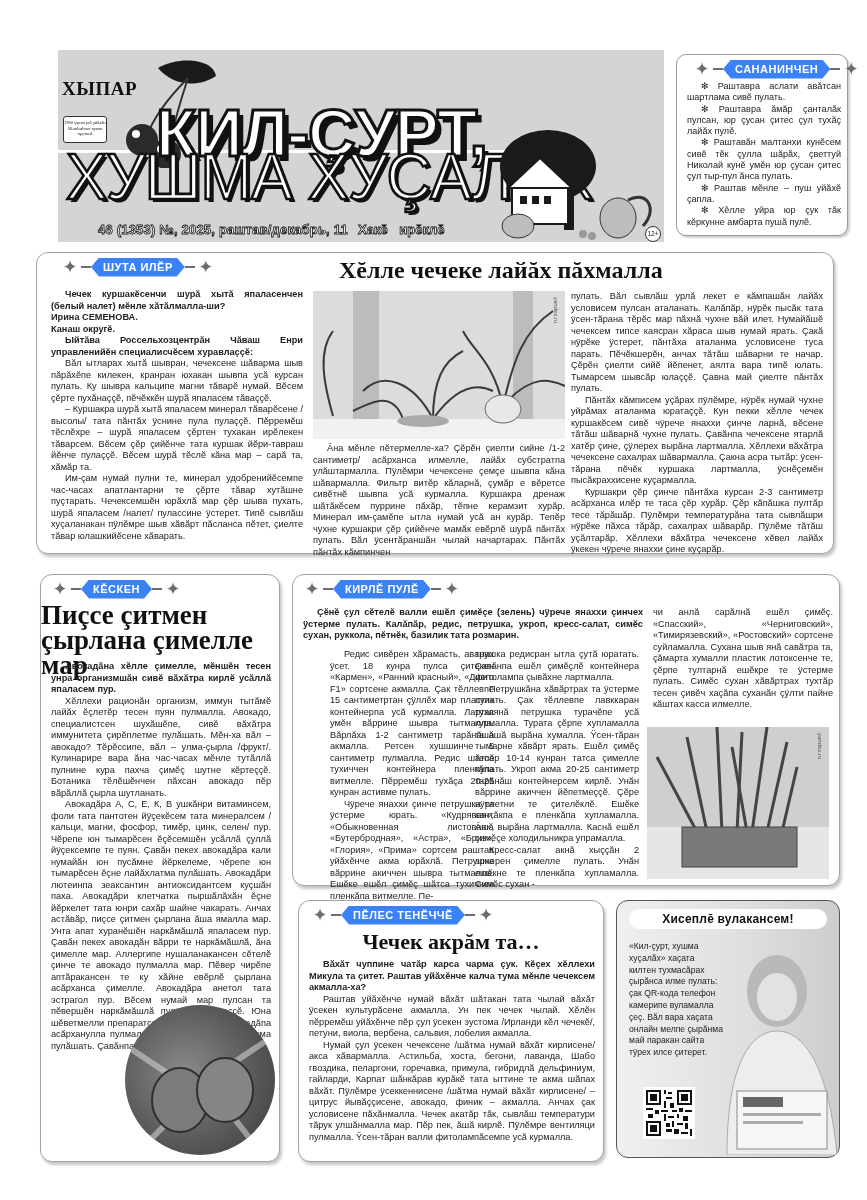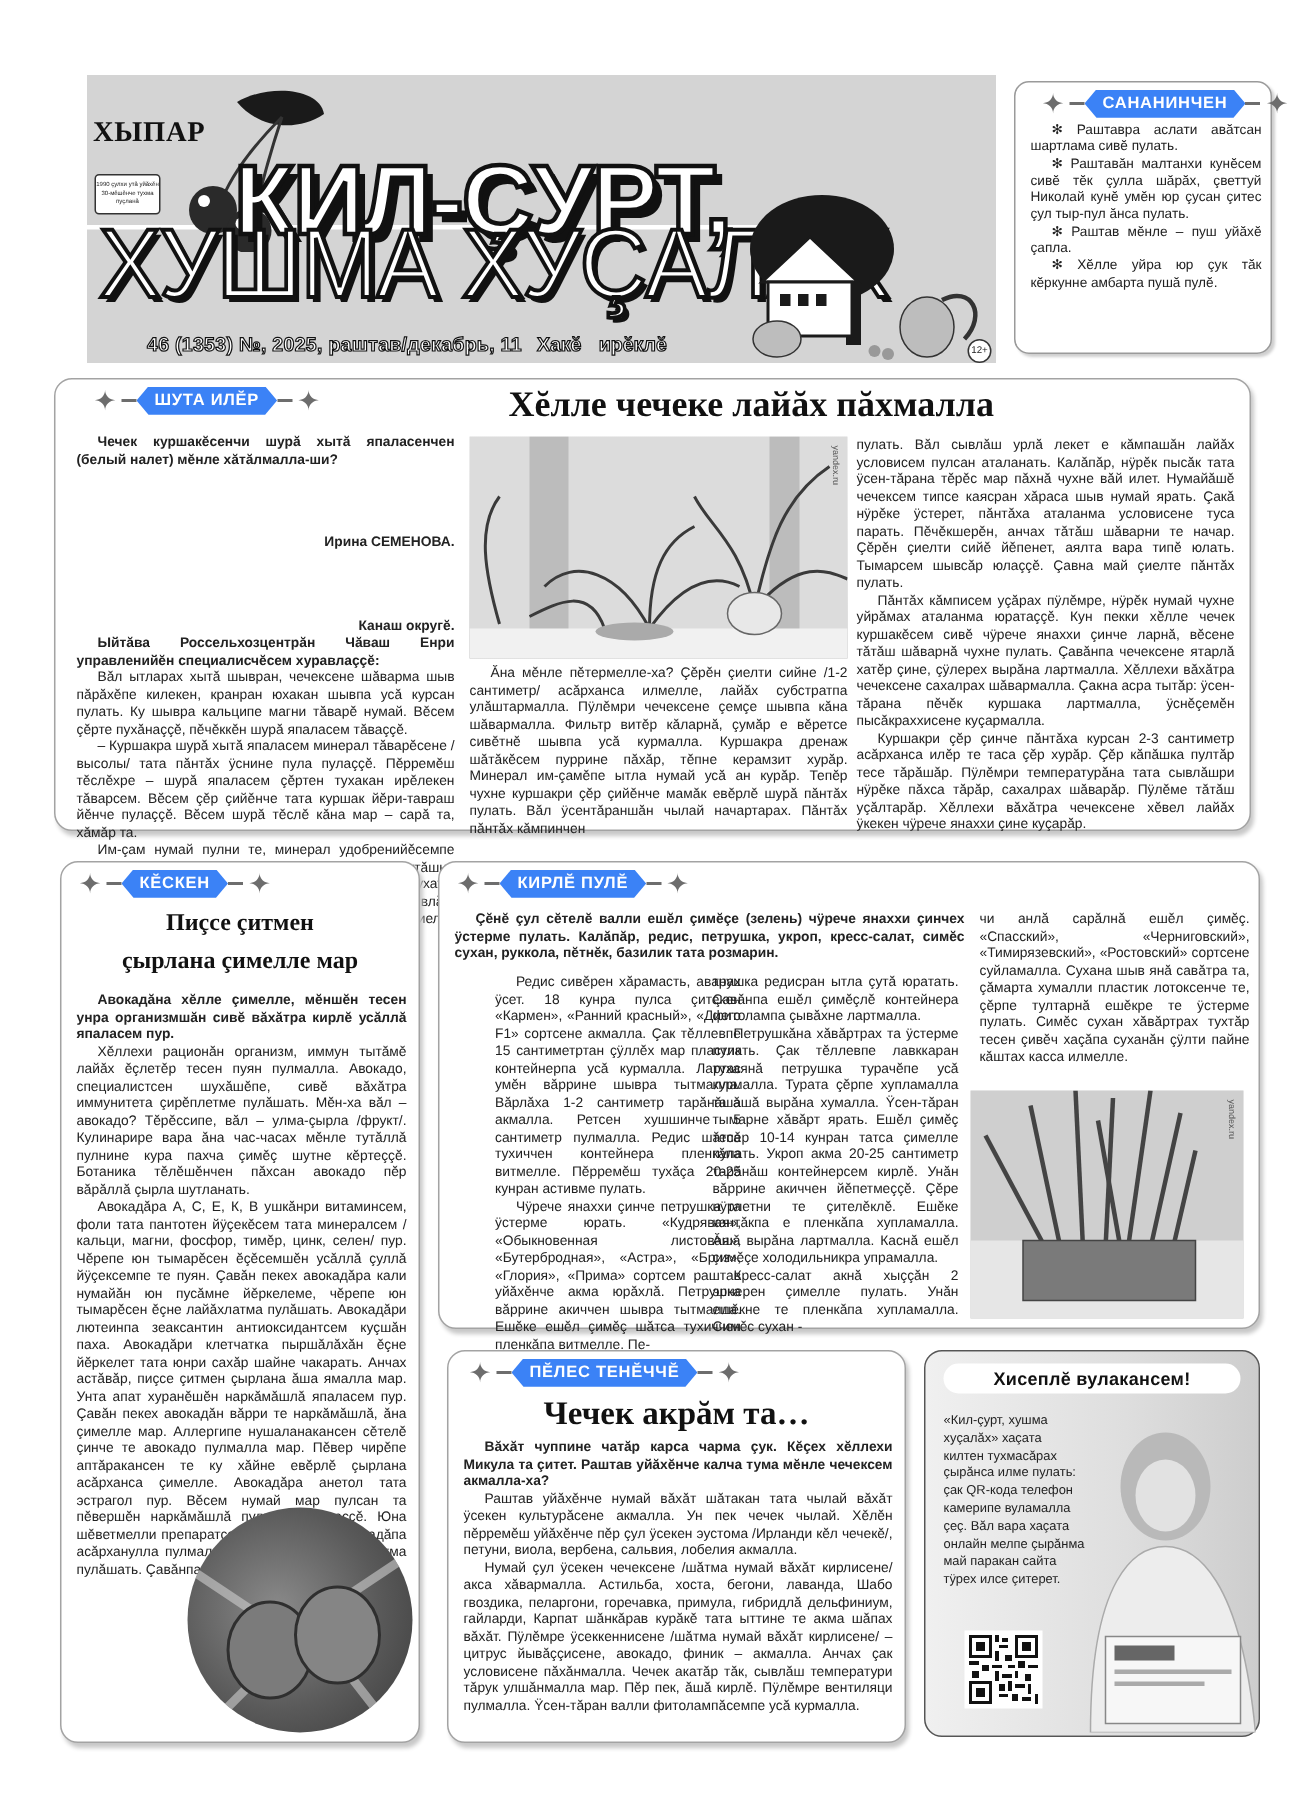--- a/index.html
+++ b/index.html
@@ -85,21 +85,21 @@
   .box {
     position: absolute; border: 1.5px solid #a3a3a3; border-radius: 12px; background: #fff;
     box-shadow: 2px 3px 3px #c8c8c8;
   }
   .headline {
     position: absolute; font-family: "Liberation Serif", serif; font-weight: bold; color: #111;
   }
   .col { position: absolute; font-size: 9.2px; line-height: 11.5px; color: #222; text-align: justify; }
   .col p { text-indent: 14px; }
   .col p.lead { font-weight: bold; }
-  .col p.sign { text-align: right; font-weight: bold; text-indent: 0; margin-top: 44px; }
+  .col p.sign { font-weight: bold; text-indent: 0; }
 
   .photo {
     position: absolute; background: linear-gradient(180deg, #e6e6e6, #cfcfcf 60%, #b8b8b8);
     border: 0;
   }
   .credit { position: absolute; font-size: 6px; color: #555; transform: rotate(90deg); transform-origin: left top; }
 
   .ad-box {
     position: absolute; left: 616px; top: 900px; width: 224px; height: 258px;
     border: 1.5px solid #555; border-radius: 12px;
@@ -153,20 +153,21 @@
 <div class="sign-box">
   <div class="rubric">
     <span class="star">✦</span>
     <span class="line"></span>
     <span class="label">САНАНИНЧЕН</span>
     <span class="line"></span>
     <span class="star">✦</span>
   </div>
   <div class="sign-body">
     <p>✻ Раштавра аслати авăтсан шартлама сивĕ пулать.</p>
+    <p>✻ Раштавра ăмăр çанталăк пулсан, юр çусан çитес çул тухăç лайăх пулĕ.</p>
     <p>✻ Раштавăн малтанхи кунĕсем сивĕ тĕк çулла шăрăх, çветтуй Николай кунĕ умĕн юр çусан çитес çул тыр-пул ăнса пулать.</p>
     <p>✻ Раштав мĕнле – пуш уйăхĕ çапла.</p>
     <p>✻ Хĕлле уйра юр çук тăк кĕркунне амбарта пушă пулĕ.</p>
   </div>
 </div>
 
 <div class="box" style="left:36px; top:252px; width:798px; height:302px;">
   <div class="rubric" style="left:22px; top:4px;">
     <span class="star">✦</span>
     <span class="line"></span>
@@ -220,21 +221,21 @@
 </div>
 
 <div class="box" style="left:40px; top:574px; width:240px; height:588px;">
   <div class="rubric" style="left:8px; top:4px;">
     <span class="star">✦</span>
     <span class="line"></span>
     <span class="label">КĔСКЕН</span>
     <span class="line"></span>
     <span class="star">✦</span>
   </div>
-  <div class="headline" style="left:0; top:28px; width:238px; text-align:center; font-size:16px; line-height:25px;">
+  <div class="headline" style="left:0; top:28px; width:238px; text-align:left; font-size:27px; line-height:25px;">
     <div>Пиçсе çитмен</div>
     <div>çырлана  çимелле мар</div>
   </div>
   <div class="col" style="left:10px; top:86px; width:220px;">
     <p class="lead">Авокадăна хĕлле çимелле, мĕншĕн тесен унра организмшăн сивĕ вăхăтра кирлĕ усăллă япаласем пур.</p>
     <p>Хĕллехи рационăн организм, иммун тытăмĕ лайăх ĕçлетĕр тесен пуян пулмалла. Авокадо, специалистсен шухăшĕпе, сивĕ вăхăтра иммунитета çирĕплетме пулăшать. Мĕн-ха вăл – авокадо? Тĕрĕссипе, вăл – улма-çырла /фрукт/. Кулинарире вара ăна час-часах мĕнле тутăллă пулнине кура пахча çимĕç шутне кĕртеççĕ. Ботаника тĕлĕшĕнчен пăхсан авокадо пĕр вăрăллă çырла шутланать.</p>
     <p style="shape-outside: circle(50%);">Авокадăра А, С, Е, К, В ушкăнри витаминсем, фоли тата пантотен йÿçекĕсем тата минералсем /кальци, магни, фосфор, тимĕр, цинк, селен/ пур. Чĕрепе юн тымарĕсен ĕçĕсемшĕн усăллă çуллă йÿçексемпе те пуян. Çавăн пекех авокадăра кали нумайăн юн пусăмне йĕркелеме, чĕрепе юн тымарĕсен ĕçне лайăхлатма пулăшать. Авокадăри лютеинпа зеаксантин антиоксидантсем куçшăн пахa. Авокадăри клетчатка пыршăлăхăн ĕçне йĕркелет тата юнри сахăр шайне чакарать. Анчах астăвăр, пиçсе çитмен çырлана ăша ямалла мар. Унта апат хуранĕшĕн наркăмăшлă япаласем пур. Çавăн пекех авокадăн вăрри те наркăмăшлă, ăна çимелле мар. Аллергипе нушаланакансен сĕтелĕ çинче те авокадо пулмалла мар. Пĕвер чирĕпе аптăракансен те ку хăйне евĕрлĕ çырлана асăрханса çимелле. Авокадăра анетол тата эстрагол пур. Вĕсем нумай мар пулсан та пĕвершĕн наркăмăшлă пулма пултараççĕ. Юна шĕветмелли препаратсем ĕçекенсен те авокадăпа асăрханулла пулмалла. Ку çырла юна çăралатма пулăшать. Çавăнпа эмелĕн хăвачĕ чакать.</p>
   </div>
   <div style="position:absolute; left:84px; top:430px; width:150px; height:150px; border-radius:50%; background:radial-gradient(circle at 40% 45%, #8a8a8a, #5a5a5a 55%, #3a3a3a); overflow:hidden;">
     <svg width="150" height="150" viewBox="0 0 150 150">

